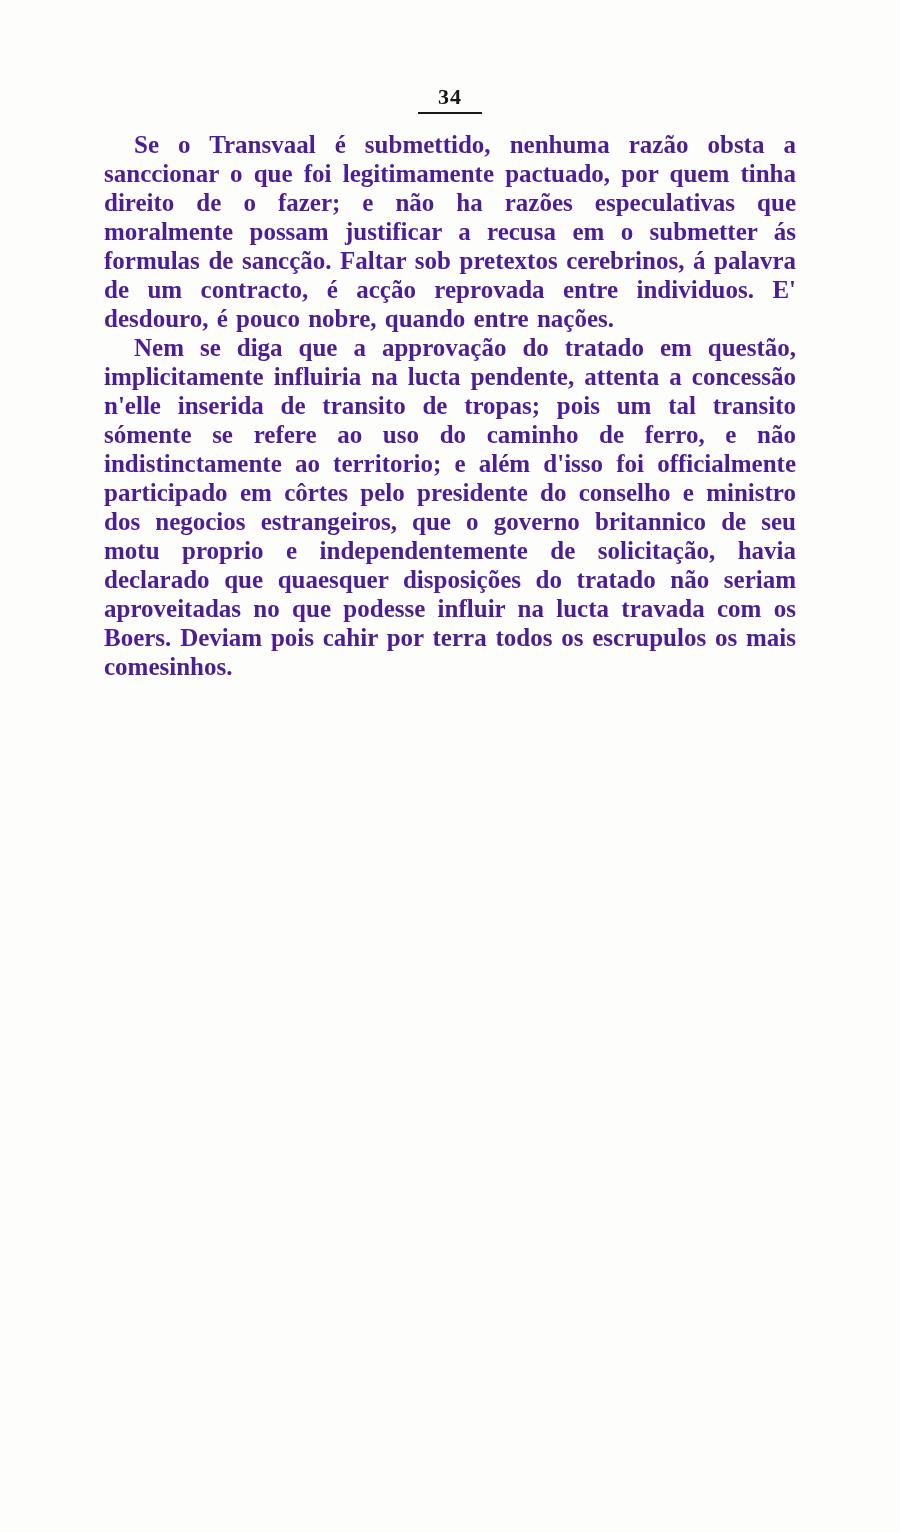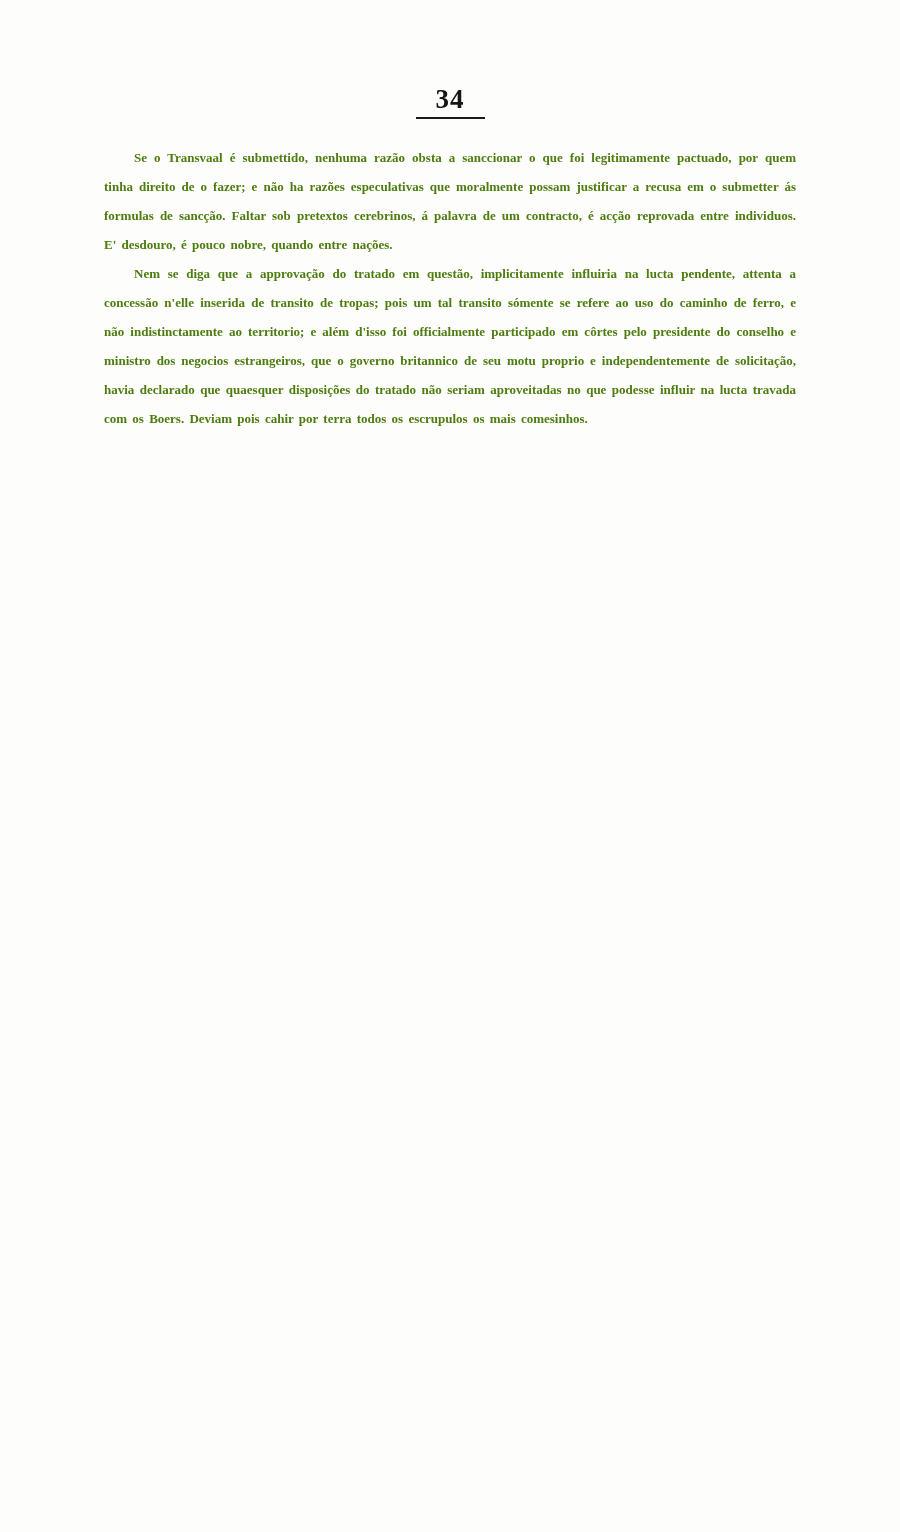--- a/index.html
+++ b/index.html
@@ -16,35 +16,35 @@
     font-family: "Liberation Serif", "DejaVu Serif", serif;
     color: #141414;
     overflow: hidden;
   }
   .page-number-wrap {
     padding-top: 84px;
     text-align: center;
   }
   .page-number {
     display: inline-block;
-    font-size: 27px;
+    font-size: 22px;
     font-weight: bold;
     letter-spacing: 1px;
     padding: 0 20px 2px 20px;
     border-bottom: 2px solid #1a1a1a;
     color: #161616;
   }
   .text-block {
-    margin: 24px auto 0 auto;
+    margin: 16px auto 0 auto;
     width: 692px;
-    font-size: 13px;
+    font-size: 25px;
     line-height: 29px;
     font-weight: bold;
     text-align: justify;
-    color: #4d7c0f;
+    color: #4c1d95;
     word-spacing: 2px;
   }
   .text-block p {
     margin: 0;
     text-indent: 30px;
   }
 </style>
 </head>
 <body>
 

